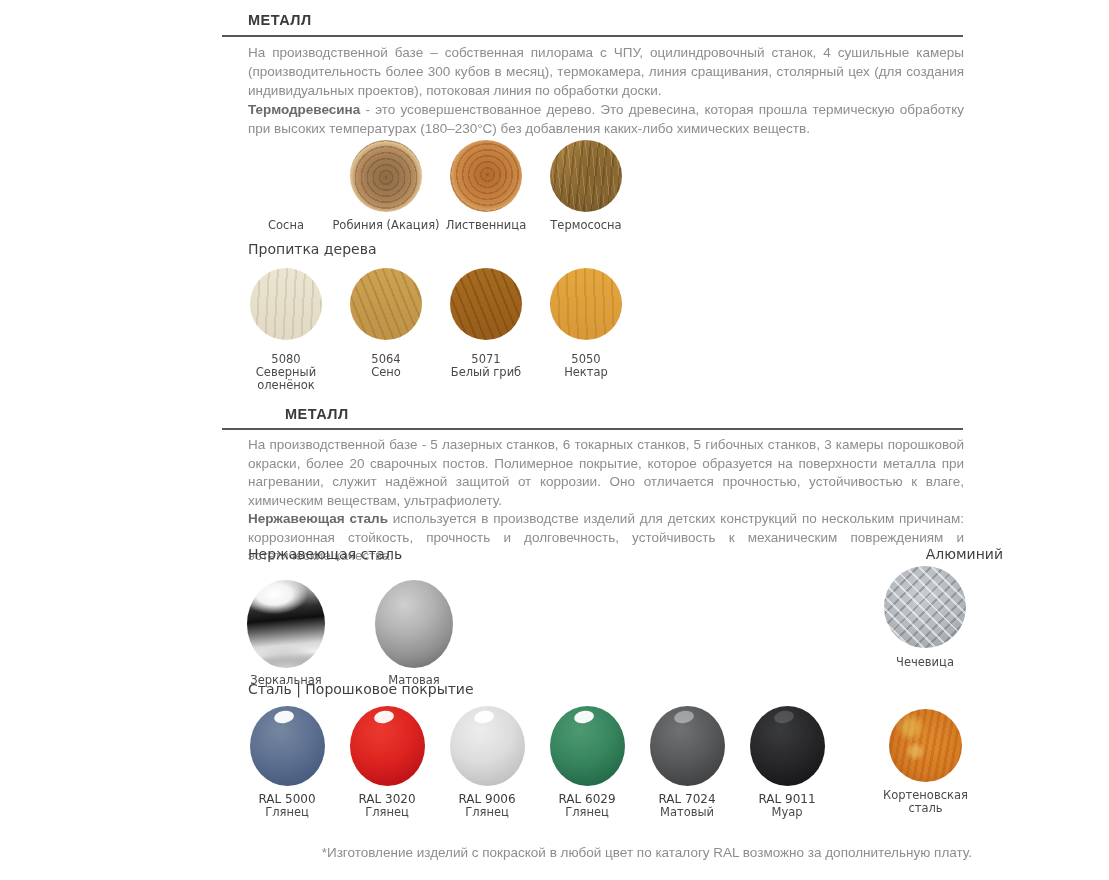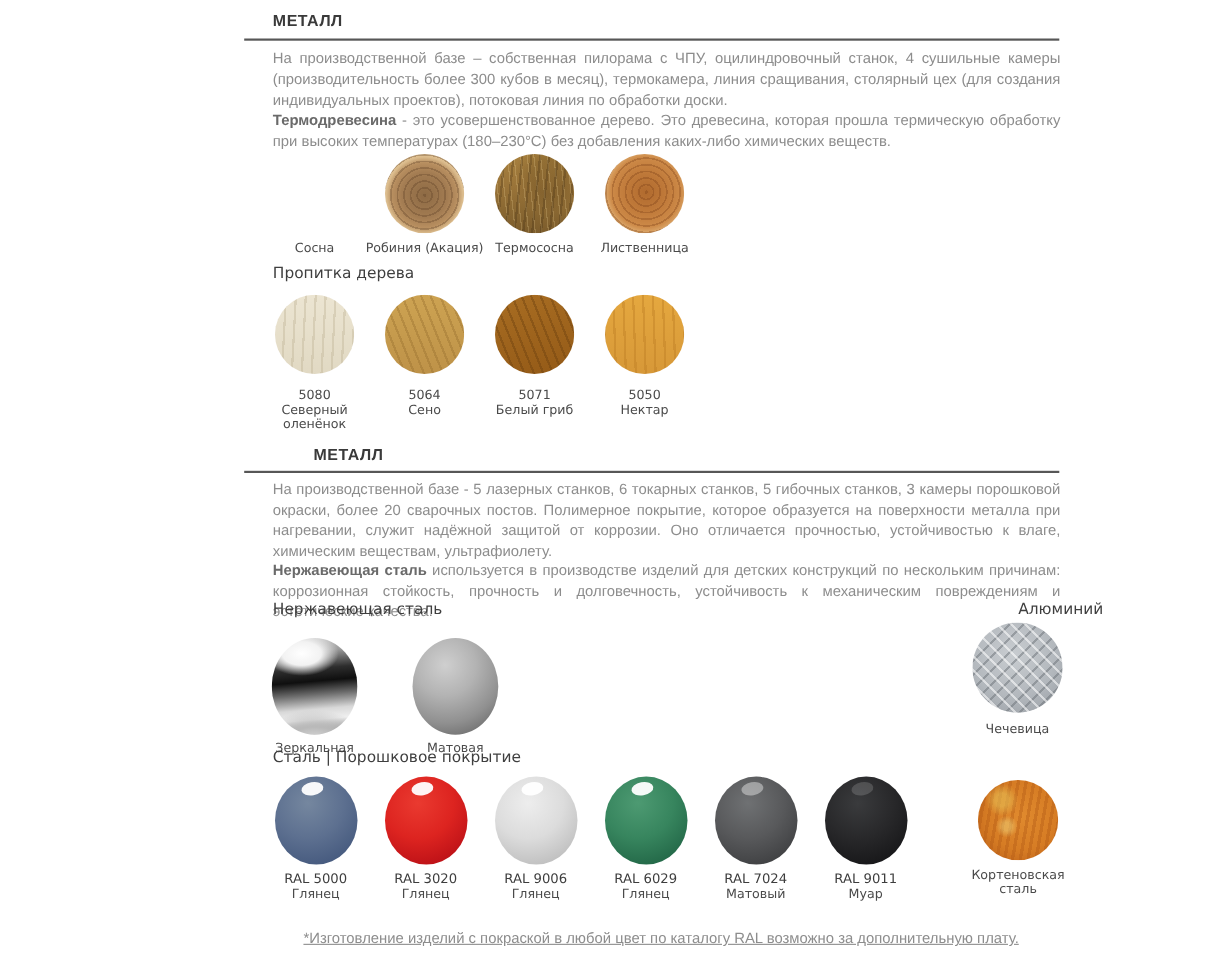--- a/index.html
+++ b/index.html
@@ -107,21 +107,21 @@
   #aluminum-title{left:890px;top:546px;width:113px;text-align:right;}
   #sphere-row{left:236px;top:580px;gap:28px;}
   #sphere-row .cap{margin-top:6px;}
   #alu-cell{position:absolute;left:884px;top:566px;width:82px;display:flex;
             flex-direction:column;align-items:center;}
   #alu-cell .cap{margin-top:8px;}
   #powder-title{left:248px;top:681px;text-align:right;}
   #ral-row{left:237px;top:706px;}
   #corten-cell{position:absolute;left:874px;top:709px;width:103px;display:flex;
                flex-direction:column;align-items:center;}
-  #footer-note{left:243px;top:843px;width:716px;text-align:center;text-decoration:underline;}
+  #footer-note{left:256px;top:843px;width:716px;text-align:right;}
 </style>
 </head>
 <body>
 
 <div class="page">
 
   <div class="sec-title" id="wood-title">МЕТАЛЛ</div>
   <div class="rule" id="wood-rule"></div>
   <div class="textblock" id="wood-text">
     <p>На производственной базе – собственная пилорама с ЧПУ, оцилиндровочный станок, 4 сушильные камеры (производительность более 300 кубов в месяц), термокамера, линия сращивания, столярный цех (для создания индивидуальных проектов), потоковая линия по обработки доски.</p>
@@ -131,26 +131,26 @@
   <div class="swatch-row" id="species-row">
     <div class="cell">
       <div class="circle72 w-sosna"></div>
       <div class="cap nowrap">Сосна</div>
     </div>
     <div class="cell">
       <div class="circle72 w-robinia"></div>
       <div class="cap nowrap">Робиния (Акация)</div>
     </div>
     <div class="cell">
+      <div class="circle72 w-larch"></div>
+      <div class="cap nowrap">Лиственница</div>
+    </div>
+    <div class="cell">
       <div class="circle72 w-thermo"></div>
       <div class="cap nowrap">Термососна</div>
-    </div>
-    <div class="cell">
-      <div class="circle72 w-larch"></div>
-      <div class="cap nowrap">Лиственница</div>
     </div>
   </div>
 
   <div class="subhead" id="impreg-title">Пропитка дерева</div>
   <div class="swatch-row" id="impreg-row">
     <div class="cell">
       <div class="circle72 i-5080"></div>
       <div class="cap">
         <div>5080</div>
         <div>Северный оленёнок</div>

